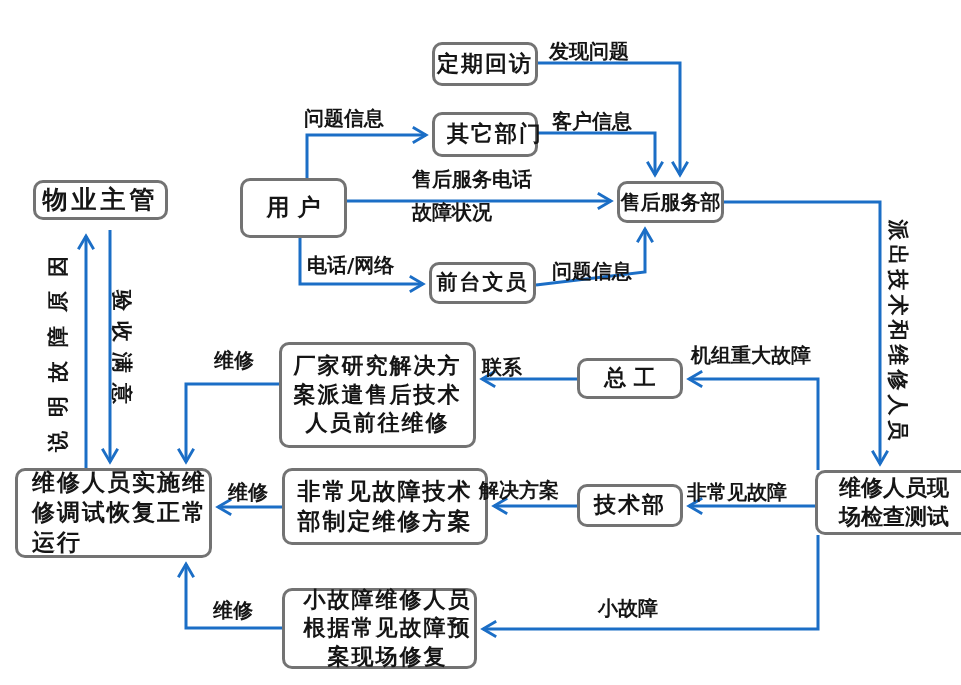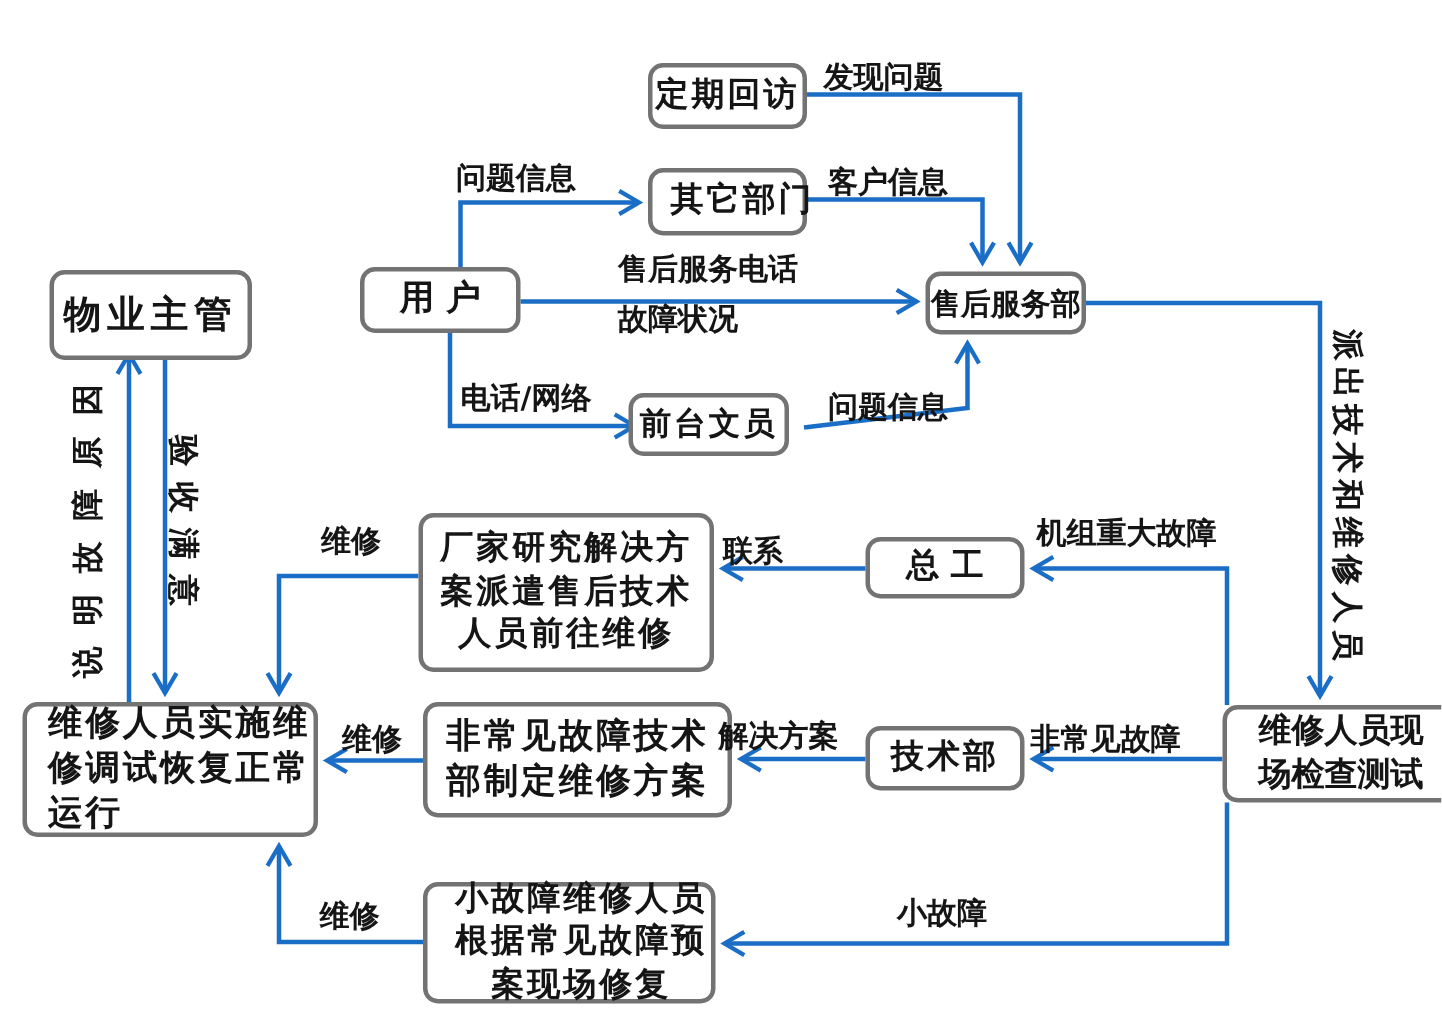--- a/index.html
+++ b/index.html
@@ -65,24 +65,24 @@
     transform: translate(-50%,-50%) rotate(90deg);
   }
   #label-dispatch {
     left: 898px; top: 332px;
     letter-spacing: 4px;
     transform: translate(-50%,-50%) rotate(90deg);
   }
   
   #node-periodic-visit      { left: 432px; top: 42px;  width: 106px; height: 44px; font-size: 22px; letter-spacing: 2px; }
   #node-other-departments   { left: 432px; top: 112px; width: 106px; height: 45px; font-size: 22px; letter-spacing: 2px; padding-left: 20px; }
-  #node-user                { left: 240px; top: 178px; width: 107px; height: 44px; font-size: 23px; }
+  #node-user                { left: 240px; top: 178px; width: 107px; height: 60px; font-size: 23px; }
   #node-after-sales-dept    { left: 617px; top: 181px; width: 107px; height: 42px; font-size: 20px; }
-  #node-front-desk-clerk    { left: 419px; top: 262px; width: 107px; height: 42px; font-size: 21px; letter-spacing: 2px; }
-  #node-property-manager    { left: 33px;  top: 180px; width: 135px; height: 60px; font-size: 25px; letter-spacing: 4px; }
+  #node-front-desk-clerk    { left: 429px; top: 262px; width: 107px; height: 42px; font-size: 21px; letter-spacing: 2px; }
+  #node-property-manager    { left: 33px;  top: 180px; width: 135px; height: 40px; font-size: 25px; letter-spacing: 4px; }
   #node-manufacturer        { left: 279px; top: 342px; width: 197px; height: 106px; font-size: 22px; letter-spacing: 2px; }
   #node-chief-engineer      { left: 577px; top: 358px; width: 106px; height: 41px; font-size: 22px; }
   #node-tech-dept           { left: 577px; top: 484px; width: 106px; height: 43px; font-size: 22px; letter-spacing: 2px; }
   #node-onsite-check        { left: 815px; top: 470px; width: 158px; height: 65px; font-size: 22px; }
   #node-uncommon-fault-plan { left: 282px; top: 468px; width: 206px; height: 77px; font-size: 23px; letter-spacing: 2px; }
   #node-repair-restore      { left: 15px;  top: 468px; width: 197px; height: 90px; font-size: 23px; letter-spacing: 2px; align-items: flex-start; padding-left: 14px; }
   #node-minor-fault-repair  { left: 282px; top: 588px; width: 195px; height: 81px; font-size: 22px; letter-spacing: 2px; padding-left: 16px; }
 </style>
 </head>
 <body>

